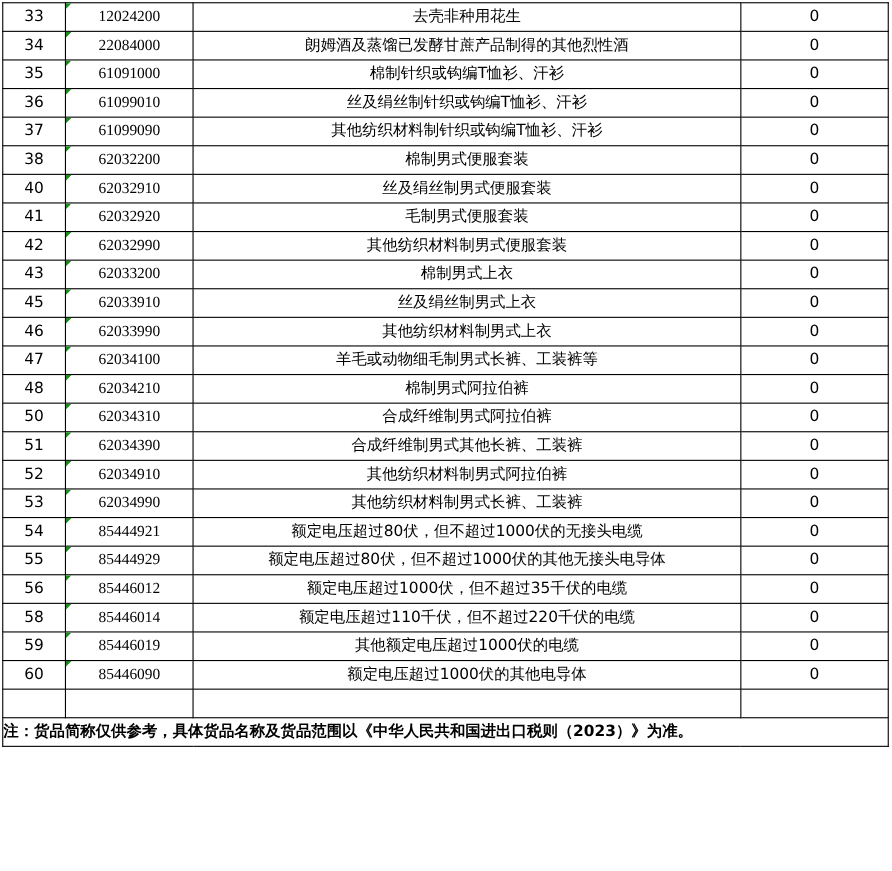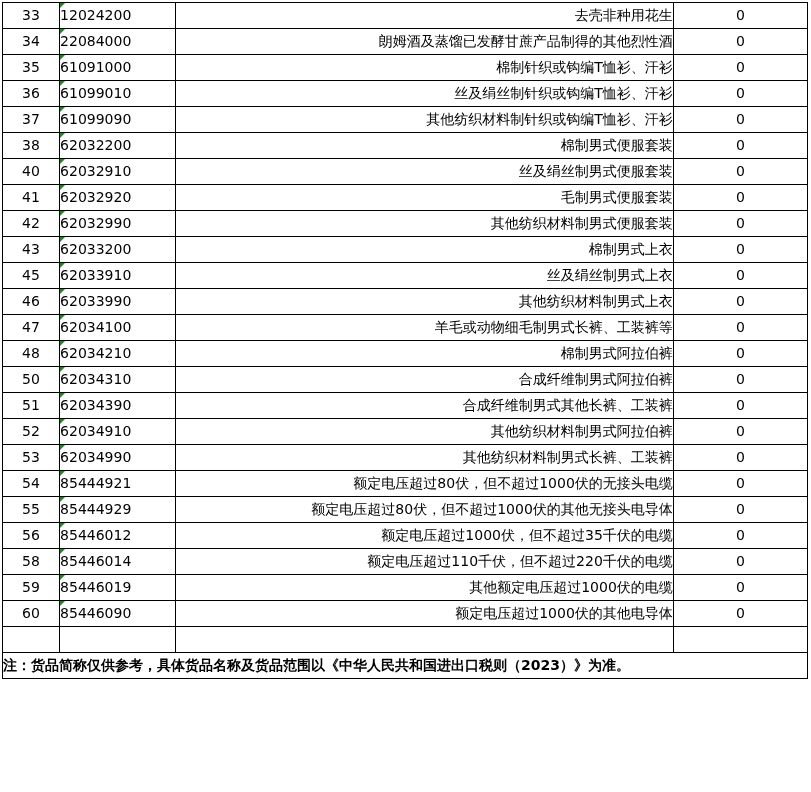--- a/index.html
+++ b/index.html
@@ -3,22 +3,22 @@
 <meta charset="utf-8">
 <style>
   html, body { margin:0; padding:0; background:#ffffff; }
   body { width:811px; height:792px; overflow:hidden; position:relative;
          font-family:"DejaVu Sans", "Liberation Sans", sans-serif; color:#000; }
   .sheet { position:absolute; left:2px; top:2px; width:806px; }
   table.grid { border-collapse:collapse; table-layout:fixed; width:806px; }
   table.grid td { height:25px; border:1px solid #000; font-size:14px; padding:0;
                   white-space:nowrap; overflow:hidden; position:relative; line-height:25px; }
   td.c-idx { width:56px; text-align:center; }
-  td.c-code { width:115px; text-align:left; }
-  td.c-name { width:496px; text-align:right; padding-left:4px; }
+  td.c-code { width:115px; text-align:center;font-family:Liberation Serif, serif; }
+  td.c-name { width:496px; text-align:center; padding-left:4px; }
   td.c-val { width:133px; text-align:center; }
   td.c-code::before { content:""; position:absolute; left:0; top:0; width:0; height:0;
                       border-top:5px solid #1e8a1e; border-right:5px solid transparent; }
   .blank-row td { border:1px solid #d4d4d4; border-top:1px solid #000; height:26px; }
   .note-row td { border:1px solid #d4d4d4; height:31px; font-size:14px; padding-left:3px; line-height:31px;font-weight:bold; }
 </style>
 </head>
 <body>
 
 <div class="sheet">

